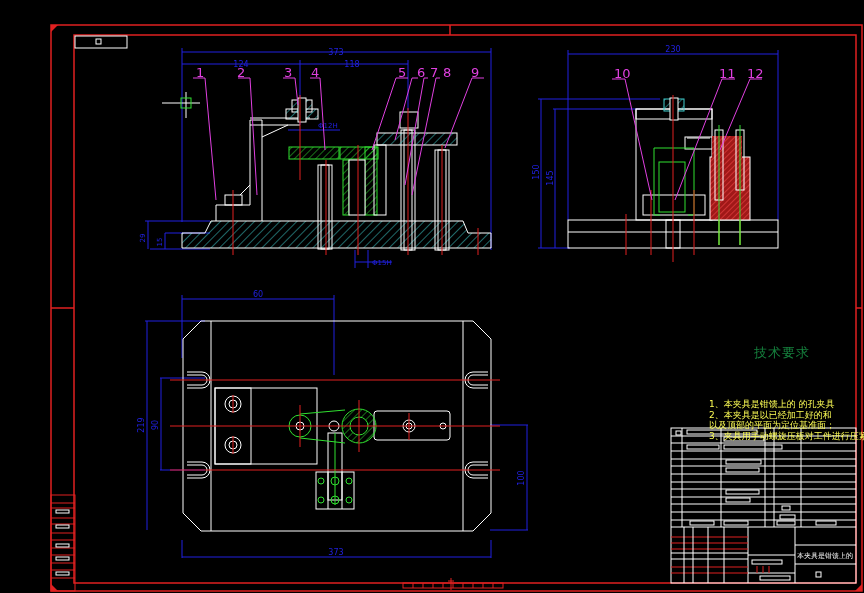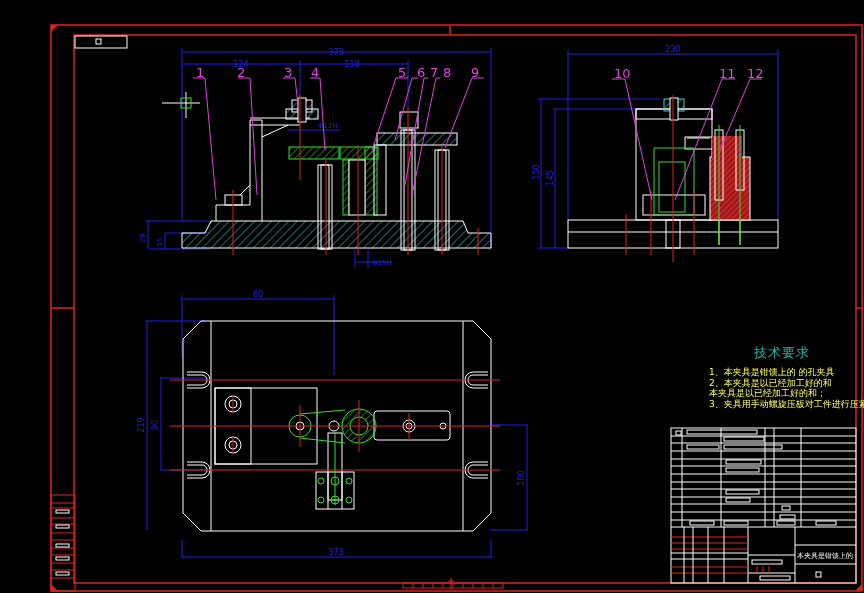--- a/index.html
+++ b/index.html
@@ -1,20 +1,20 @@
 <!DOCTYPE html>
 <html><head>
 <meta charset="utf-8">
 <style>
   html,body{margin:0;padding:0;background:#000;}
   body{width:864px;height:593px;overflow:hidden;position:relative;font-family:"DejaVu Sans",sans-serif;}
   #canvas{position:absolute;left:0;top:0;width:864px;height:593px;}
   svg text{font-family:"DejaVu Sans",sans-serif;}
-  .tr-title{position:absolute;left:754px;top:344px;color:#14b8a6;font-size:13px;letter-spacing:1px;white-space:nowrap;}
-  .tr-line{position:absolute;color:#ffff55;font-size:9px;white-space:nowrap;line-height:10px;}
+  .tr-title{position:absolute;left:754px;top:344px;color:#15803d;font-size:13px;letter-spacing:1px;white-space:nowrap;}
+  .tr-line{position:absolute;color:#ffff55;font-size:9px;white-space:nowrap;line-height:10px;margin-top:32px;}
   .tb-name{position:absolute;left:797px;top:551px;color:#ffffff;font-size:7px;white-space:nowrap;}
 </style>
 </head>
 <body>
 
 <div id="canvas">
 <svg width="864" height="593" viewBox="0 0 864 593" xmlns="http://www.w3.org/2000/svg">
 
   <g fill="none" stroke="#e02020" stroke-width="1.5">
     <rect x="51" y="25" width="811" height="566"></rect>
@@ -389,16 +389,16 @@
     <line x1="724" y1="527" x2="724" y2="583"></line>
     <line x1="671" y1="553" x2="748" y2="553"></line>
     <line x1="671" y1="559" x2="748" y2="559"></line>
   </g>
 </svg>
 </div>
 
 <div class="tr-title">技术要求</div>
 <div class="tr-line" style="left:709px;top:367px;">1、本夹具是钳馈上的            的孔夹具</div>
 <div class="tr-line" style="left:709px;top:378px;text-align:right;">2、本夹具是以已经加工好的和</div>
-<div class="tr-line" style="left:709px;top:388px;">本夹具是以已经加工好的和；</div>
+<div class="tr-line" style="left:709px;top:388px;">以及顶部的平面为定位基准面；</div>
 <div class="tr-line" style="left:709px;top:399px;">3、夹具用手动螺旋压板对工件进行压紧</div>
 
 <div class="tb-name">本夹具是钳馈上的</div>
 
 </body></html>

